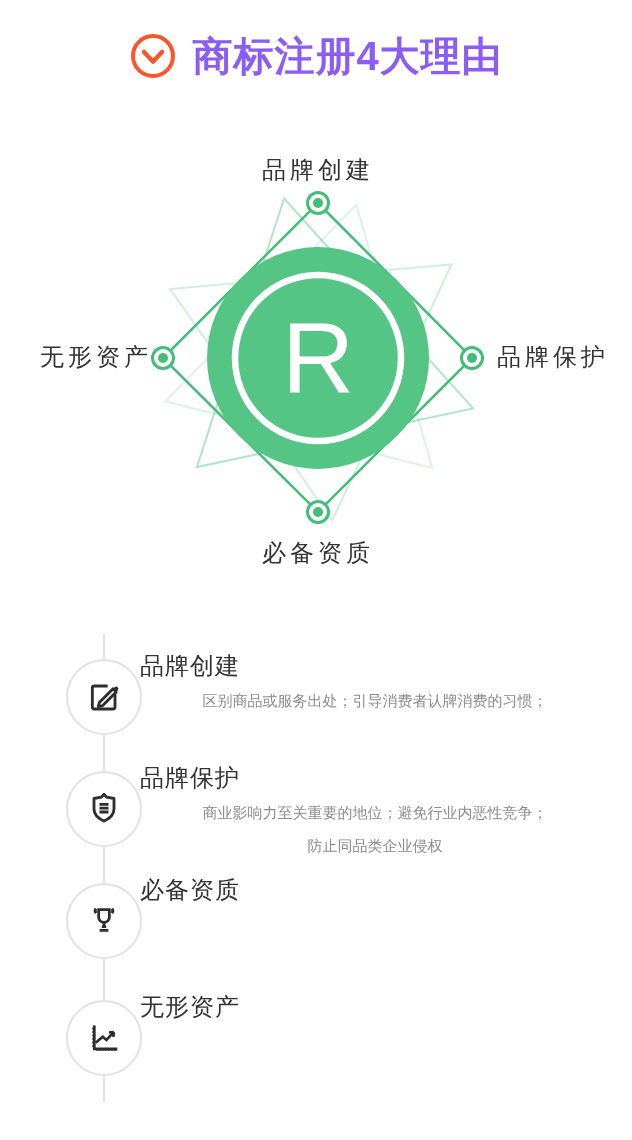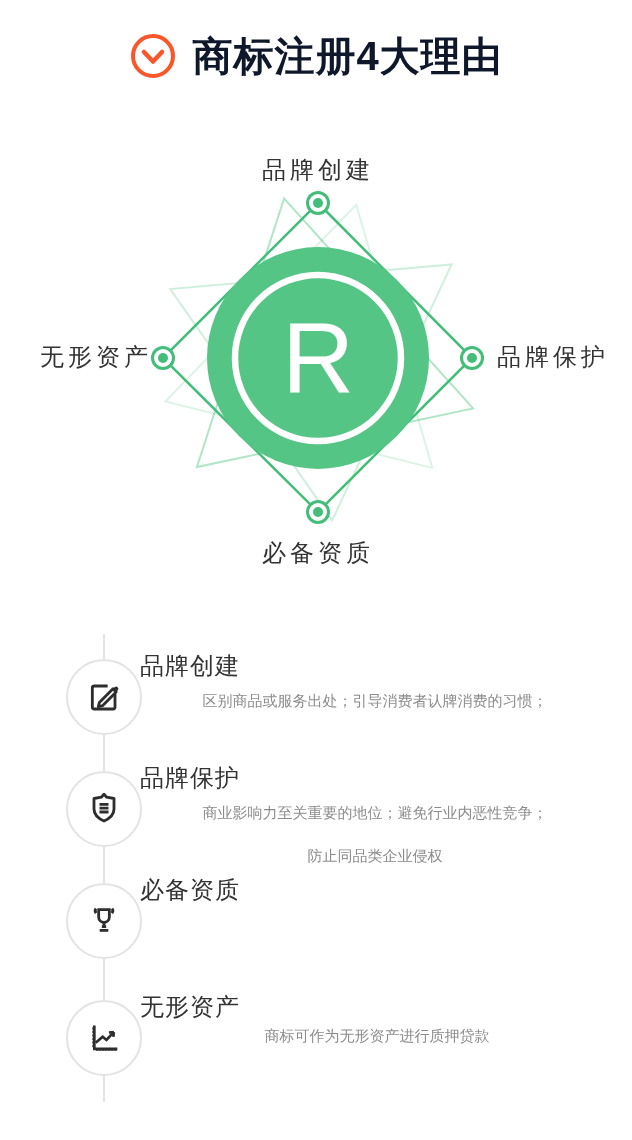--- a/index.html
+++ b/index.html
@@ -25,21 +25,21 @@
     height:52px;
     display:flex;
     align-items:center;
     justify-content:center;
     gap:15px;
   }
   .header h1 {
     font-size:40px;
     font-weight:bold;
     letter-spacing:1px;
-    color:#0f172a;
+    color:#8b5cf6;
     line-height:52px;
   }
   .hdr-icon { width:48px; height:48px; display:block; }
 
   
   .diagram {
     position:absolute;
     top:140px; left:0;
     width:632px; height:440px;
   }
@@ -180,21 +180,21 @@
   <div class="reason r2">
     <div class="icon-circle">
       <svg viewBox="0 0 24 24" fill="none" stroke="#2d2d2d" stroke-width="1.7">
         <path d="M12 3.2 L13.6 4.9 L18 5.7 V12 c0 3.6 -2.4 5.6 -6 7.2 C8.4 17.6 6 15.6 6 12 V5.7 L10.4 4.9 Z" stroke-linejoin="round"></path>
         <path d="M9.3 9.2 h5.4 M9.3 11.5 h5.4 M9.3 13.8 h5.4"></path>
       </svg>
     </div>
     <div class="texts">
       <h3>品牌保护</h3>
       <div class="desc">商业影响力至关重要的地位；避免行业内恶性竞争；</div>
-      <div class="desc" style="margin-top:15px">防止同品类企业侵权</div>
+      <div class="desc" style="margin-top:5px">防止同品类企业侵权</div>
     </div>
   </div>
 
   <div class="reason r3">
     <div class="icon-circle">
       <svg viewBox="0 0 24 24" fill="none" stroke="#2d2d2d" stroke-width="1.7">
         <path d="M8.8 5.2 h6.4 v4.4 a3.2 3.2 0 0 1 -6.4 0 Z"></path>
         <path d="M7.2 4.6 q-1.1 1.3 .1 2.7 M16.8 4.6 q1.1 1.3 -.1 2.7"></path>
         <path d="M12 13 v2.4 M10.7 15.4 h2.6 M9.4 17.6 h5.2"></path>
       </svg>
@@ -209,17 +209,16 @@
       <svg viewBox="0 0 24 24" fill="none" stroke="#2d2d2d" stroke-width="1.6">
         <path d="M6.2 4.5 V18.5 H20"></path>
         <path d="M6.2 6.3 h-1.2 M6.2 8.4 h-1.2 M6.2 10.5 h-1.2 M6.2 12.6 h-1.2 M6.2 14.7 h-1.2 M6.2 16.8 h-1.2"></path>
         <path d="M8 18.5 v1.2 M9.8 18.5 v1.2 M11.6 18.5 v1.2 M13.4 18.5 v1.2 M15.2 18.5 v1.2 M17 18.5 v1.2 M18.8 18.5 v1.2"></path>
         <path d="M7 14.8 L11.2 11.2 L13.5 13.2 L17.8 8.5"></path>
         <path d="M17.9 8.4 l-2.9 .3 M17.9 8.4 l-.3 2.9"></path>
       </svg>
     </div>
     <div class="texts">
       <h3>无形资产</h3>
-      <div class="desc" style="margin-top:0"> 商标可作为无形资产进行质押贷款</div>
     </div>
   </div>
 
 </div>
 
 </body></html>

